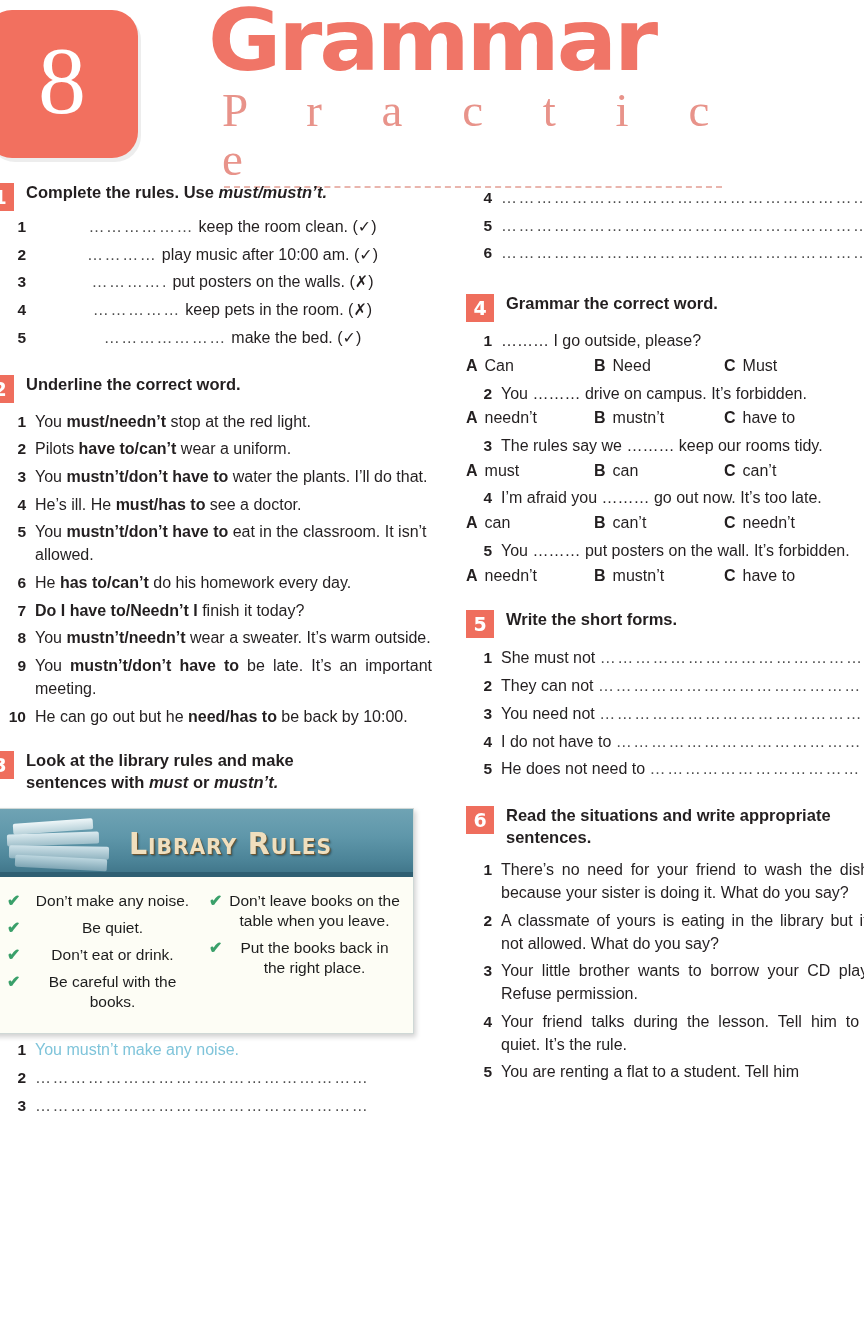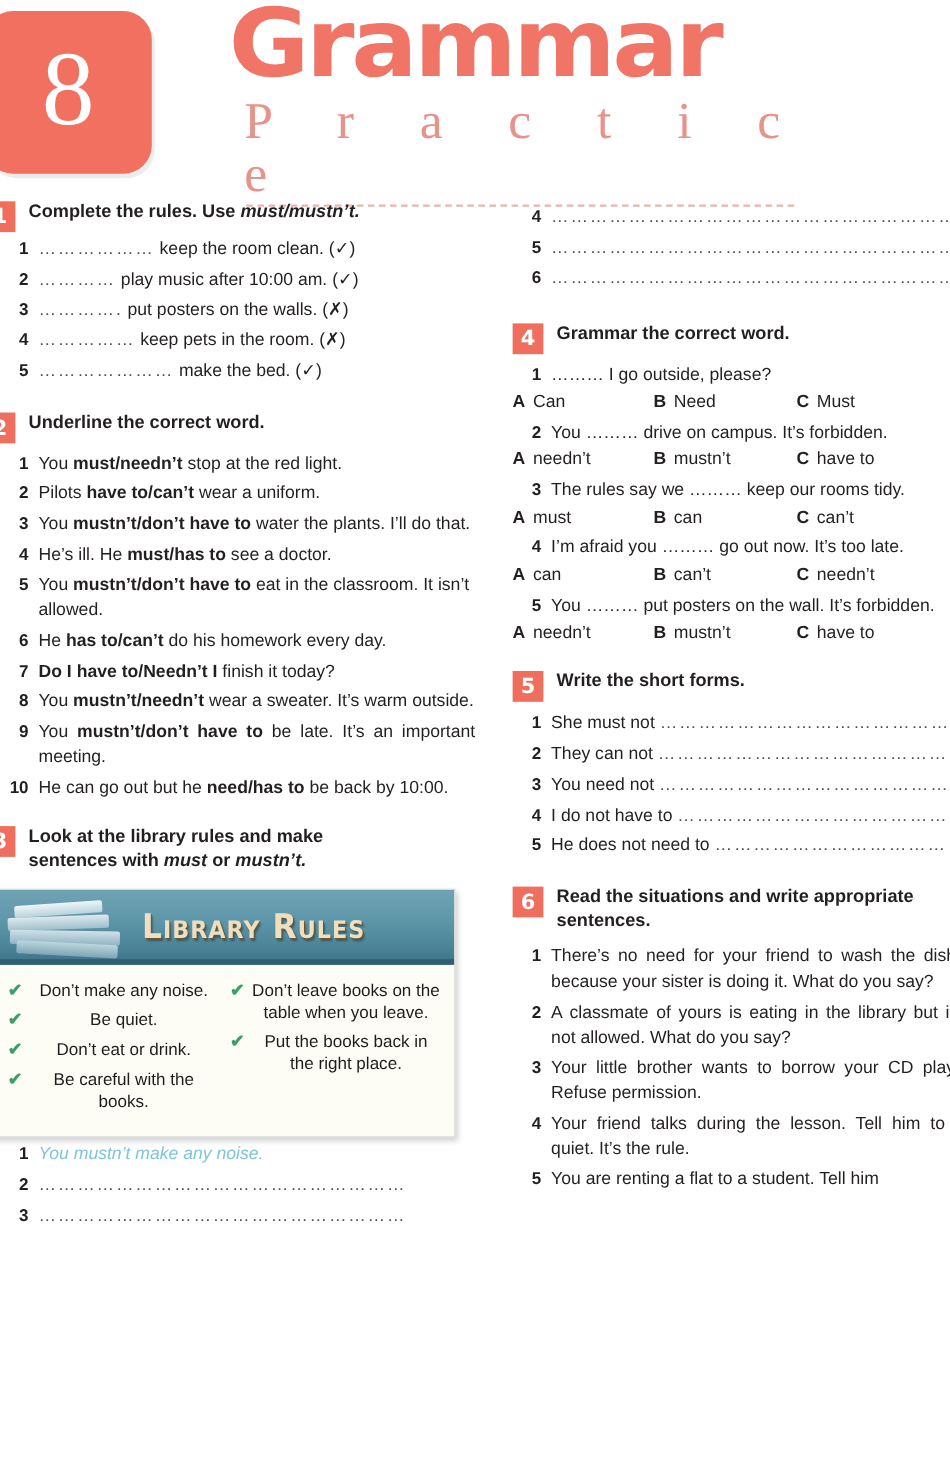--- a/index.html
+++ b/index.html
@@ -98,21 +98,21 @@
     font-size:15.5px;
   }
   ol.items > li .body{flex:1 1 auto;}
   .just{text-align:justify;}
   b{font-weight:700;}
   i{font-style:italic;}
 
   .dots{letter-spacing:1.6px;color:#4d4d4d;}
 
   
-  .ex1 li .body{text-align:left;padding-right:2px;}
+  .ex1 li .body{text-align:center;padding-right:2px;}
 
   
   .lib-card{
     margin-top:14px;
     width:420px;
     margin-left:-8px;
     border:1px solid #cfd8d6;
     background:#fdfdf6;
     box-shadow:2px 3px 5px rgba(0,0,0,0.18);
     overflow:hidden;
@@ -152,21 +152,21 @@
     display:flex;font-size:15.5px;line-height:1.3;margin-bottom:7px;
     color:#1d1d1d;
   }
   .tick{
     flex:0 0 19px;color:#3aa06a;font-size:16px;font-weight:700;line-height:1.25;
   }
   .lib-text{flex:1 1 auto;text-align:center;}
 
   .ex3-answers{margin-top:10px;}
   .ex3-answers li .body.sample{
-    color:#7fc4da;font-style:italic;font-weight:500;
+    color:#7fc4da;font-weight:500;
   }
 
   
   .choices{display:flex;margin-top:2px;}
   .choice{display:flex;font-size:16px;}
   .choice .L{font-weight:700;padding-right:7px;}
   .c1{flex:0 0 128px;}
   .c2{flex:0 0 130px;}
   .c3{flex:1 1 auto;}
   .mc li{margin-top:9px;flex-wrap:wrap;}

